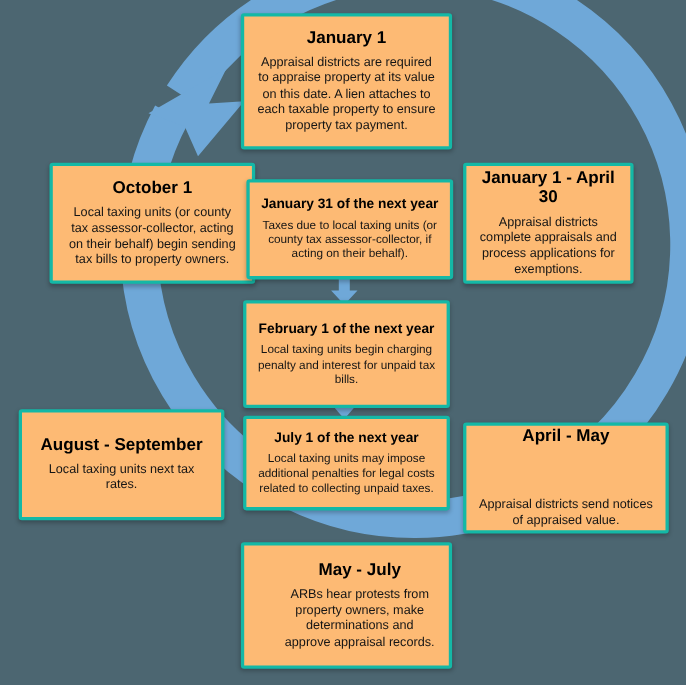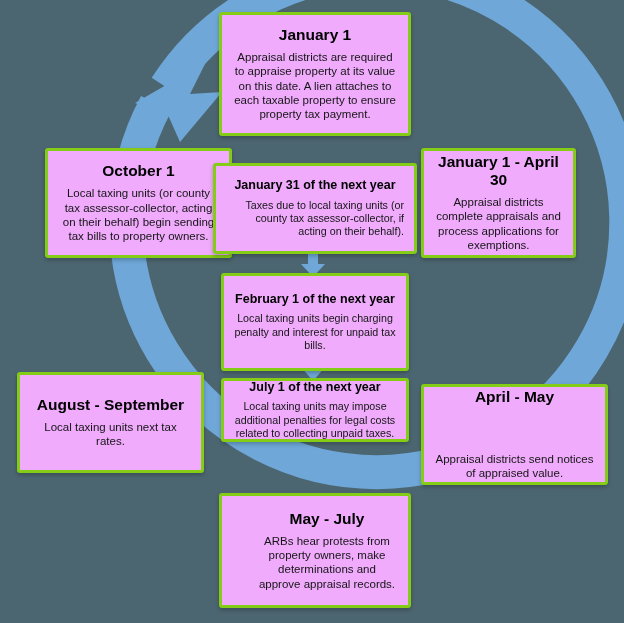--- a/index.html
+++ b/index.html
@@ -11,22 +11,22 @@
     position:relative;
   }
   #stage{position:absolute;inset:0;width:624px;height:623px;}
 
   
   #ring{position:absolute;left:0;top:0;width:624px;height:623px;}
 
   
   .box{
     position:absolute;
-    background:#f0abfc;
-    border:3px solid #84cc16;
+    background:#fdba74;
+    border:3px solid #14b8a6;
     border-radius:3px;
     box-sizing:border-box;
     box-shadow:0 2px 4px rgba(0,0,0,.25);
     display:flex;
     flex-direction:column;
     align-items:center;
     justify-content:center;
     text-align:center;
     padding:6px 10px;
   }
@@ -51,23 +51,23 @@
   .inner .dsc{font-size:10.7px;}
 
   
   #box-jan1      {left:219px; top:12px;  width:192px; height:124px;}
   #box-jan1apr30 {left:421px; top:148px; width:155px; height:110px;}
   #box-aprmay    {left:421px; top:384px; width:187px; height:101px;gap:40px;}
   #box-mayjuly   {left:219px; top:493px; width:192px; height:115px;padding-left:34px;}
   #box-augsep    {left:17px;  top:372px; width:187px; height:101px;}
   #box-oct1      {left:17px;  top:148px; width:187px; height:110px;margin-left:28px;}
 
-  #box-jan31     {left:213px; top:163px; width:204px; height:91px;text-align:right;}
+  #box-jan31     {left:224px; top:163px; width:188px; height:91px;}
   #box-feb1      {left:221px; top:273px; width:188px; height:98px;}
-  #box-july1     {left:221px; top:378px; width:188px; height:64px;}
+  #box-july1     {left:221px; top:378px; width:188px; height:86px;}
 
   .conn{position:absolute;}
 </style>
 </head>
 <body>
 
 <div id="stage">
 
   <svg id="ring" viewBox="0 0 624 623">
     <defs>

